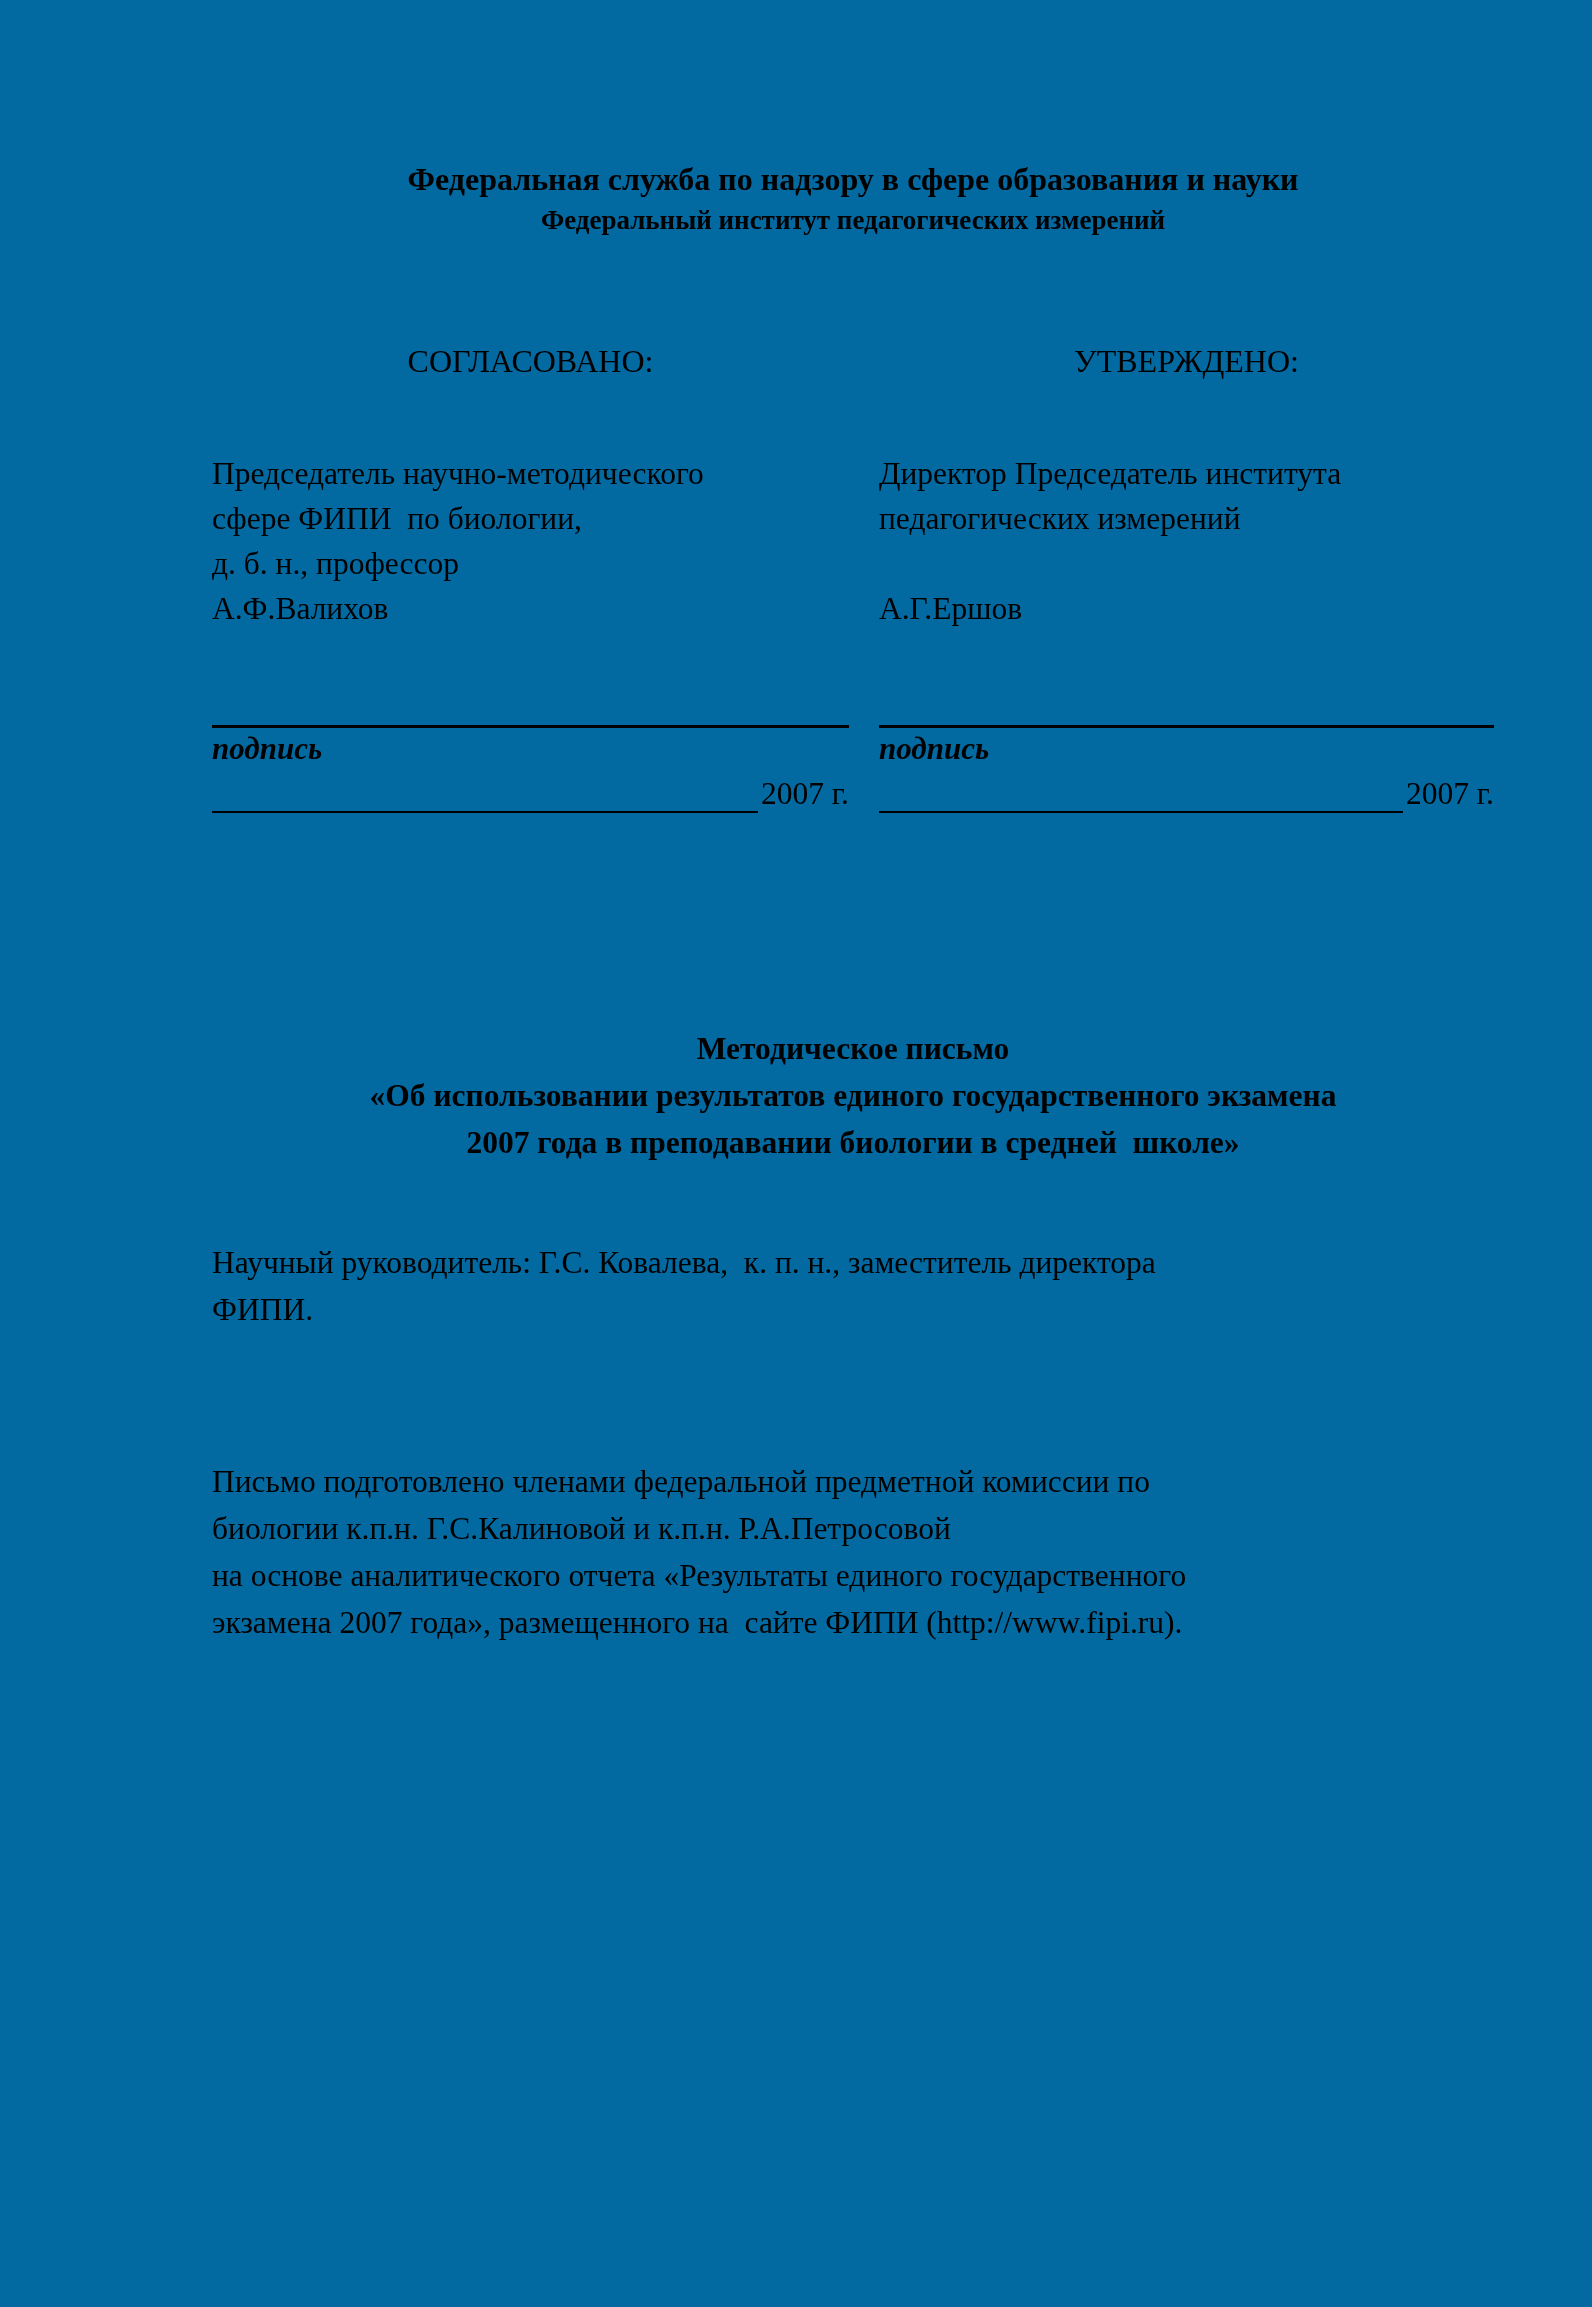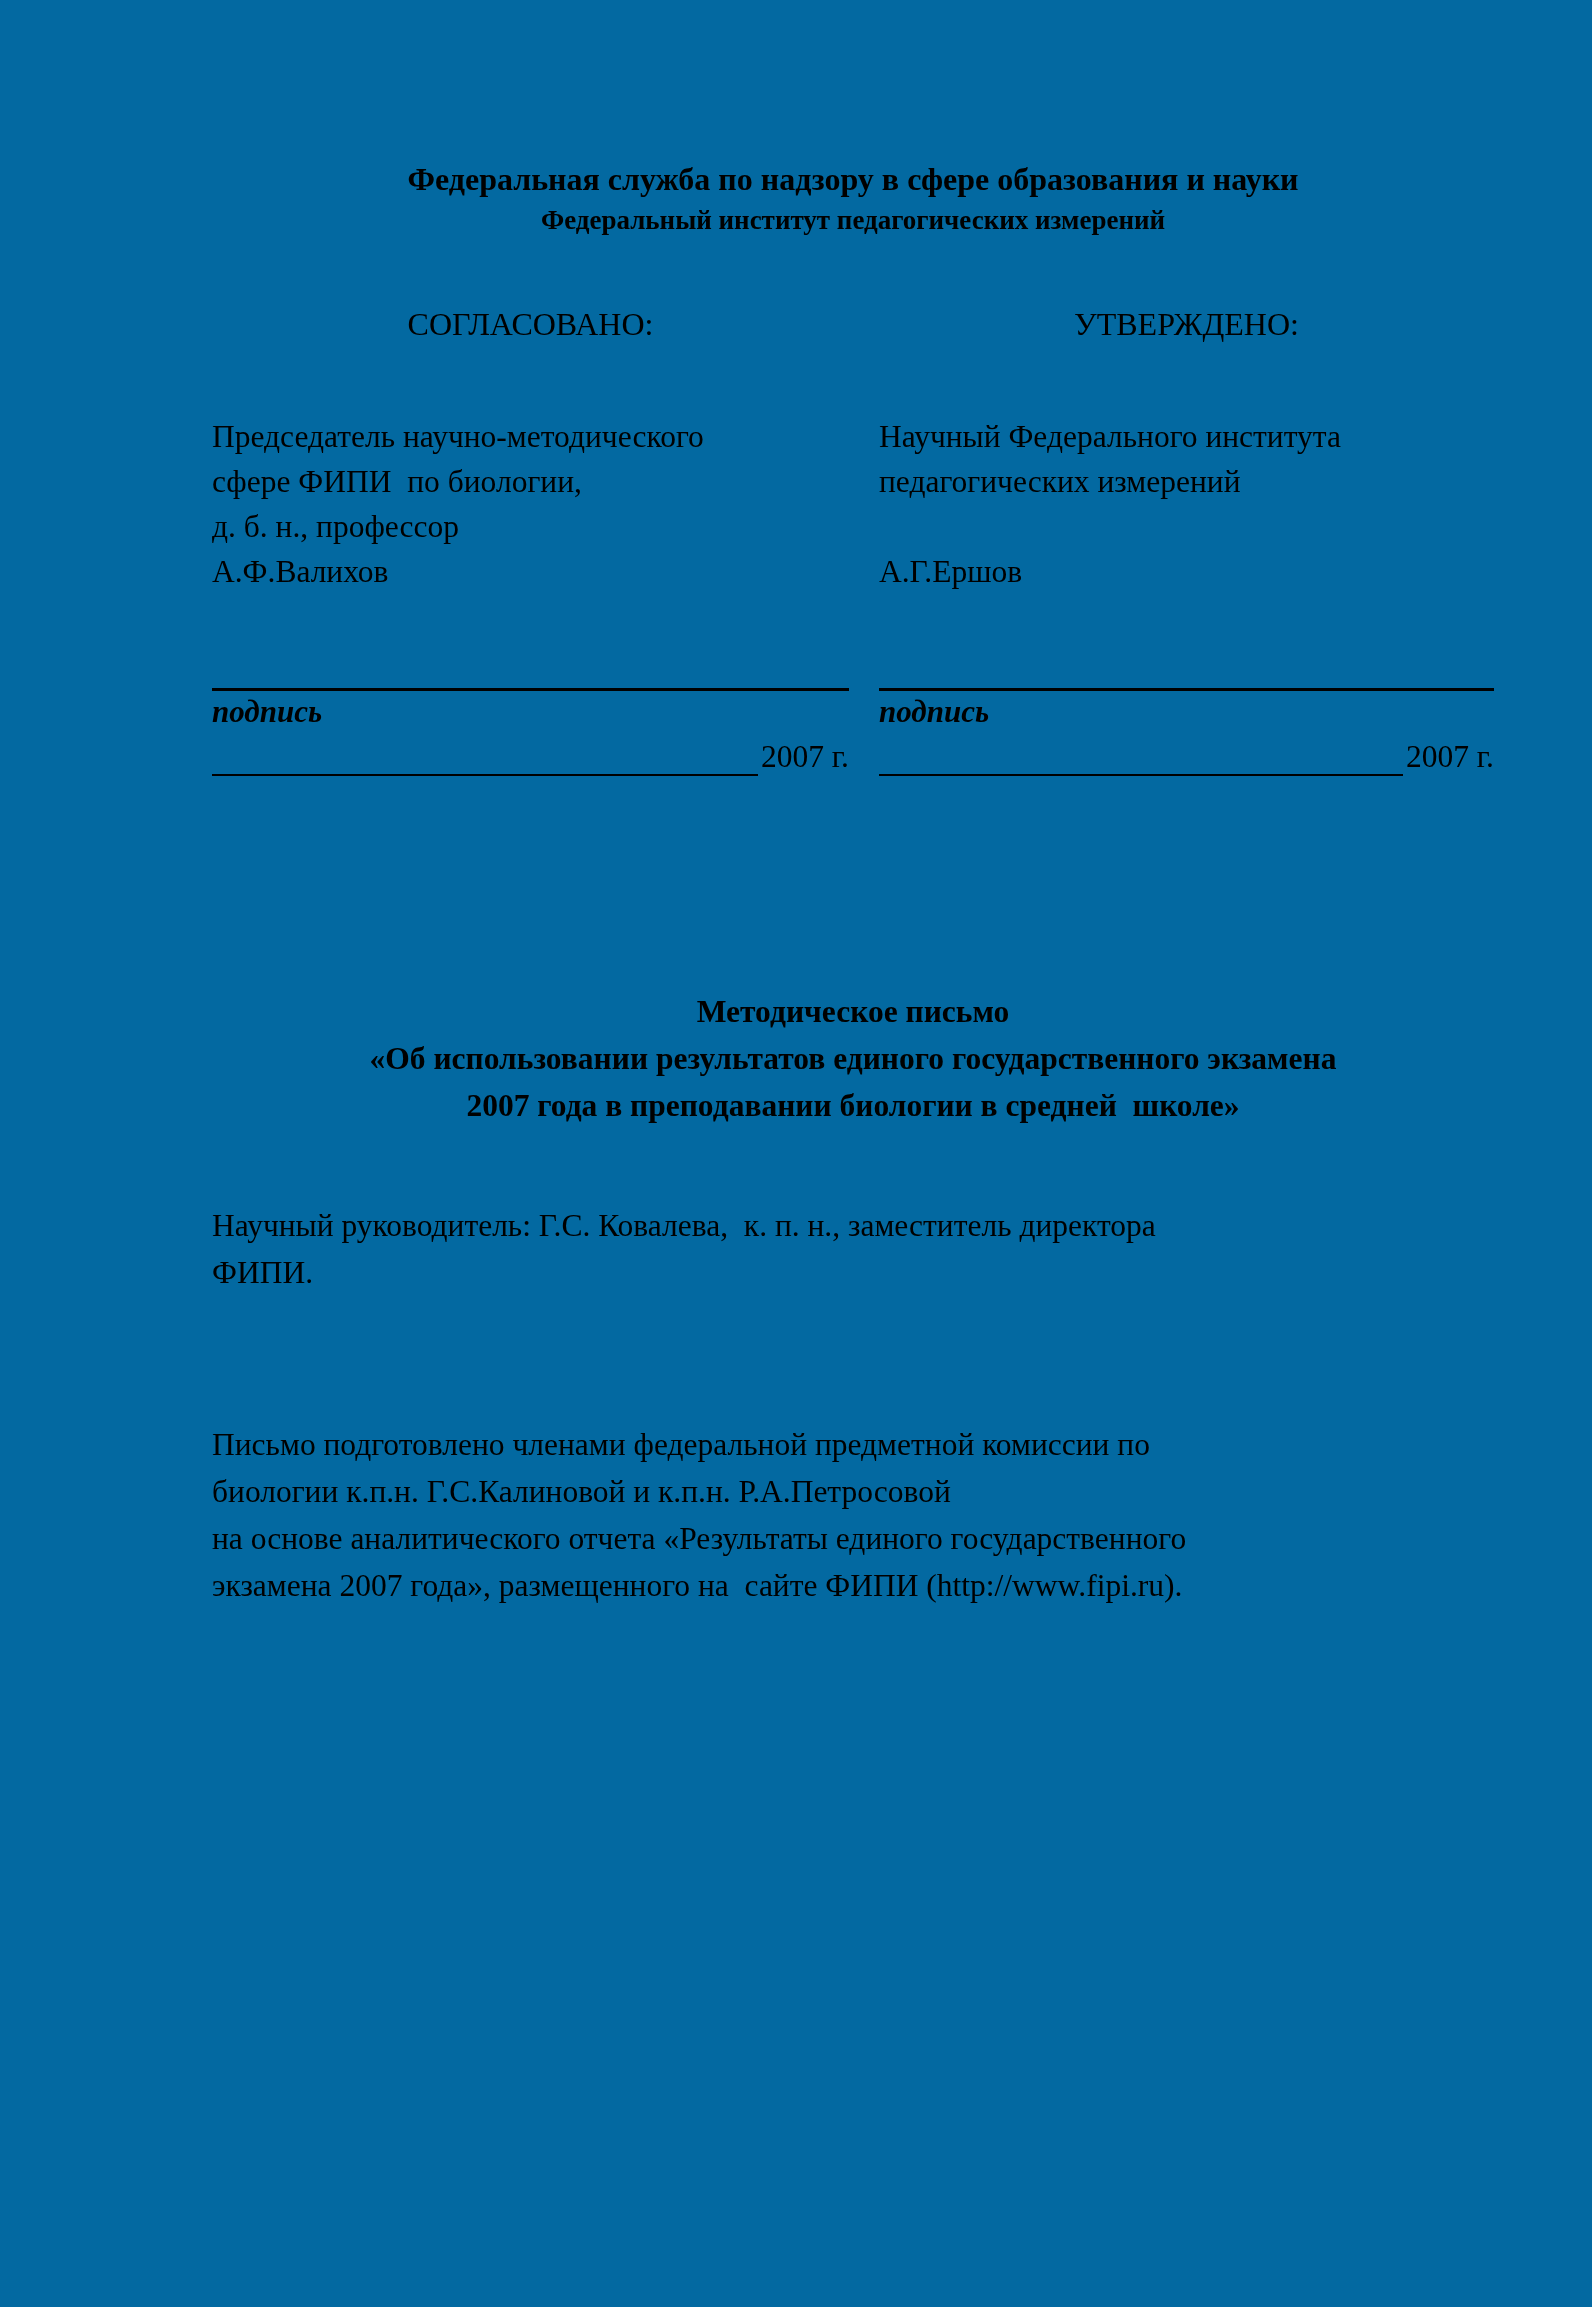--- a/index.html
+++ b/index.html
@@ -35,21 +35,21 @@
     line-height: 38px;
     white-space: pre-wrap;
   }
   .cols {
     display: flex;
     justify-content: space-between;
   }
   .col-left  { width: 637px; }
   .col-right { width: 615px; }
   .status-row {
-    margin-top: 65px;
+    margin-top: 102px;
   }
   .status {
     font-size: 32px;
     line-height: 41px;
     text-align: center;
     white-space: pre-wrap;
   }
   .info-row {
     margin-top: 69px;
   }
@@ -130,21 +130,21 @@
     </div>
 
     <div class="cols info-row">
       <div class="col-left">
         <div class="line">Председатель научно-методического</div>
         <div class="line">сфере ФИПИ  по биологии,</div>
         <div class="line">д. б. н., профессор</div>
         <div class="line">А.Ф.Валихов</div>
       </div>
       <div class="col-right">
-        <div class="line">Научный Федерального института</div>
+        <div class="line">Директор Председатель института</div>
         <div class="line">педагогических измерений</div>
         <div class="line"></div>
         <div class="line">А.Г.Ершов</div>
       </div>
     </div>
 
     <div class="cols sig-row">
       <div class="col-left">
         <div class="sig-rule"></div>
         <div class="sig-label">подпись</div>

